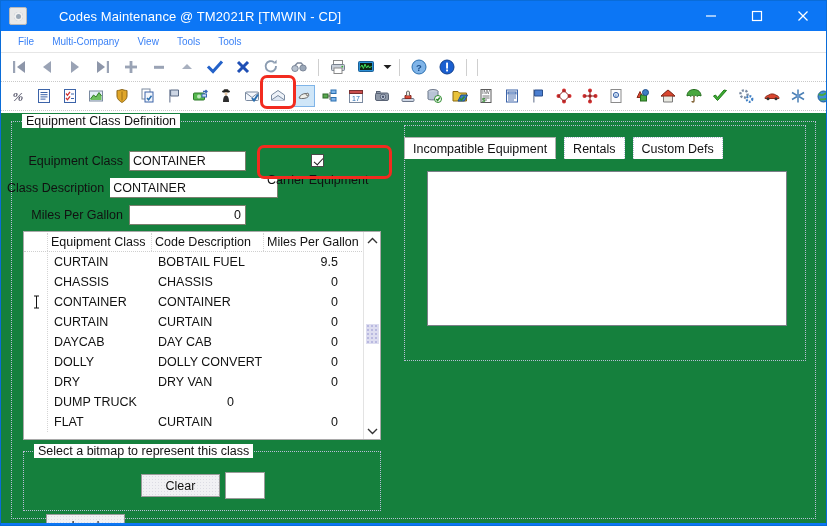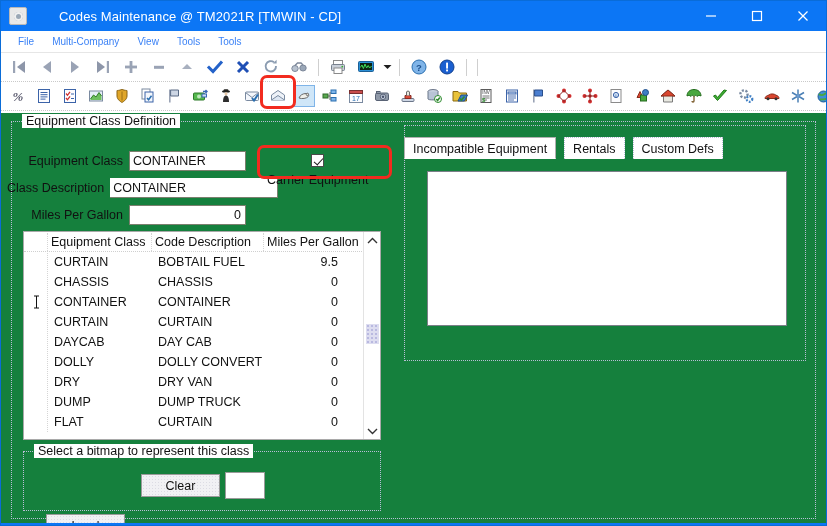--- a/index.html
+++ b/index.html
@@ -811,21 +811,20 @@
         <div class="gc c3">0</div>
       </div>
       <div class="grow">
         <div class="gc c0"></div>
         <div class="gc c1">DRY</div>
         <div class="gc c2">DRY VAN</div>
         <div class="gc c3">0</div>
       </div>
       <div class="grow">
         <div class="gc c0"></div>
-        <div class="gc c1">DUMP</div>
         <div class="gc c2">DUMP TRUCK</div>
         <div class="gc c3">0</div>
       </div>
       <div class="grow">
         <div class="gc c0"></div>
         <div class="gc c1">FLAT</div>
         <div class="gc c2">CURTAIN</div>
         <div class="gc c3">0</div>
       </div>
 

